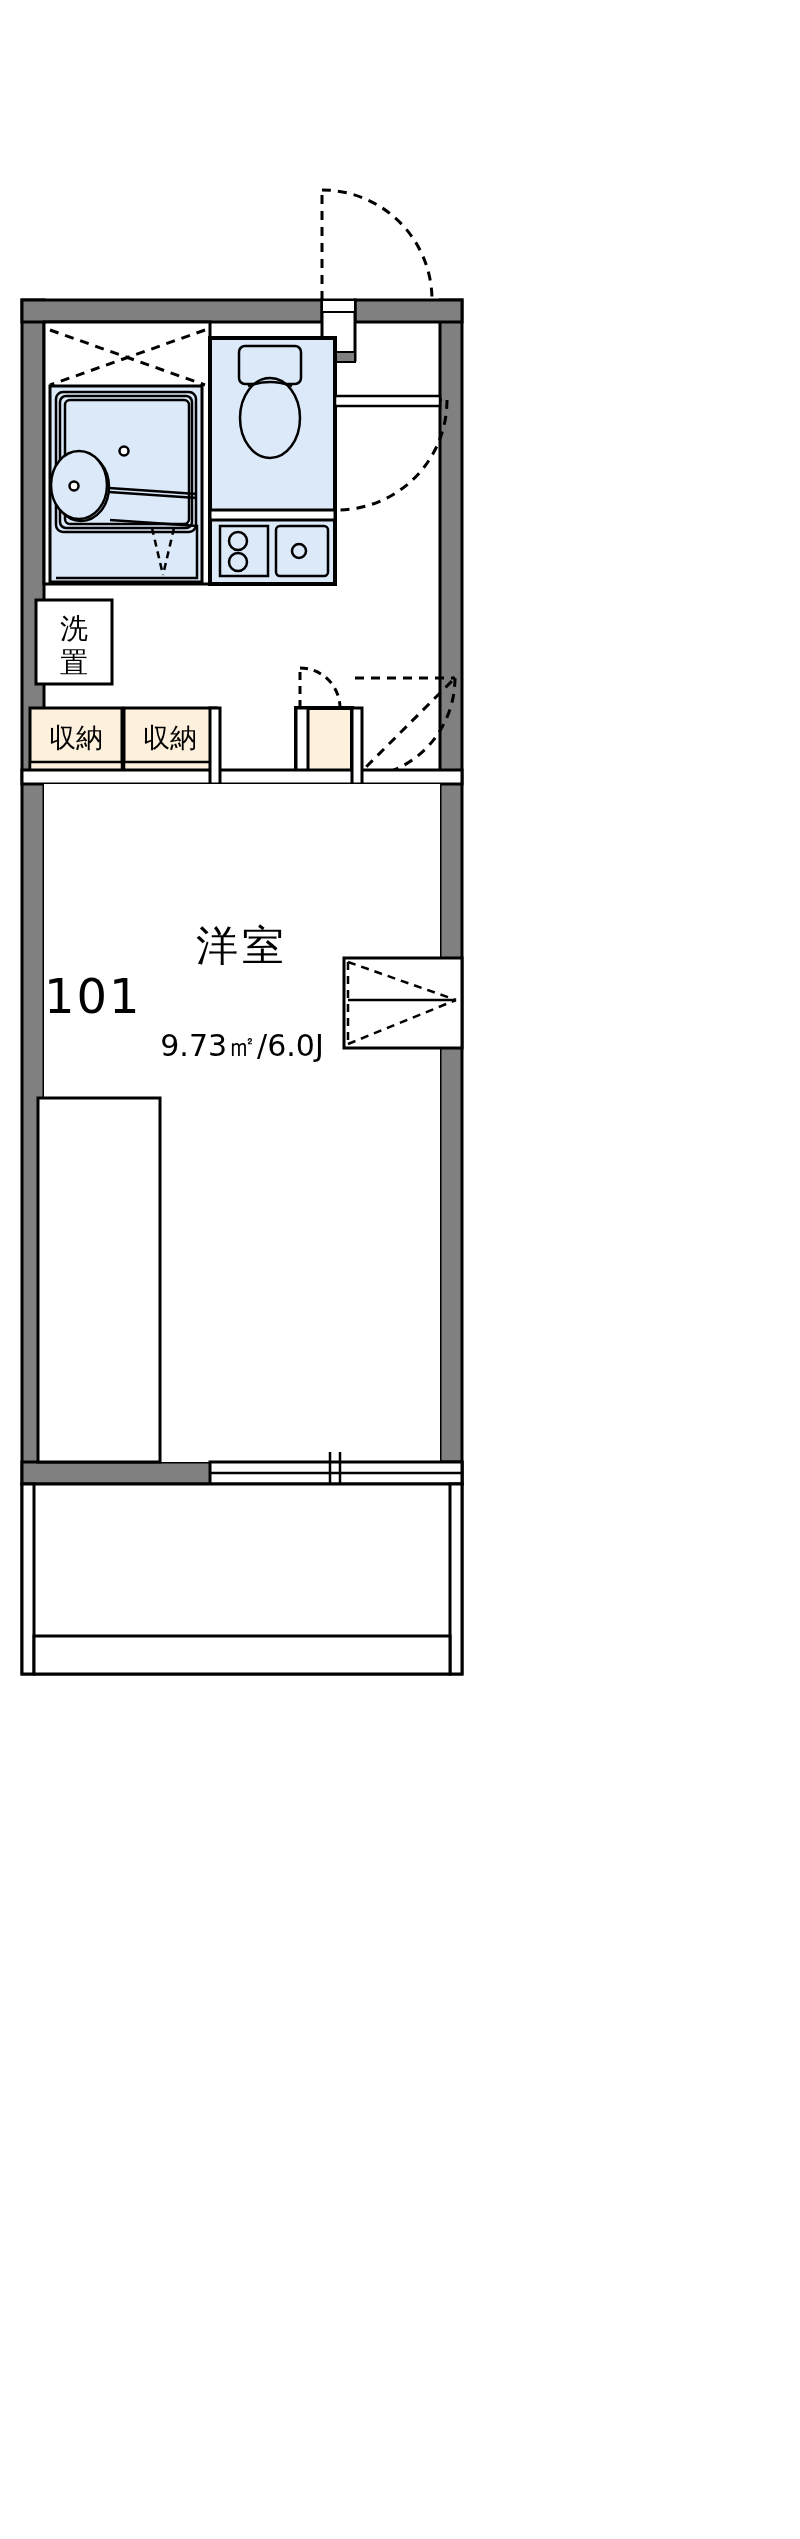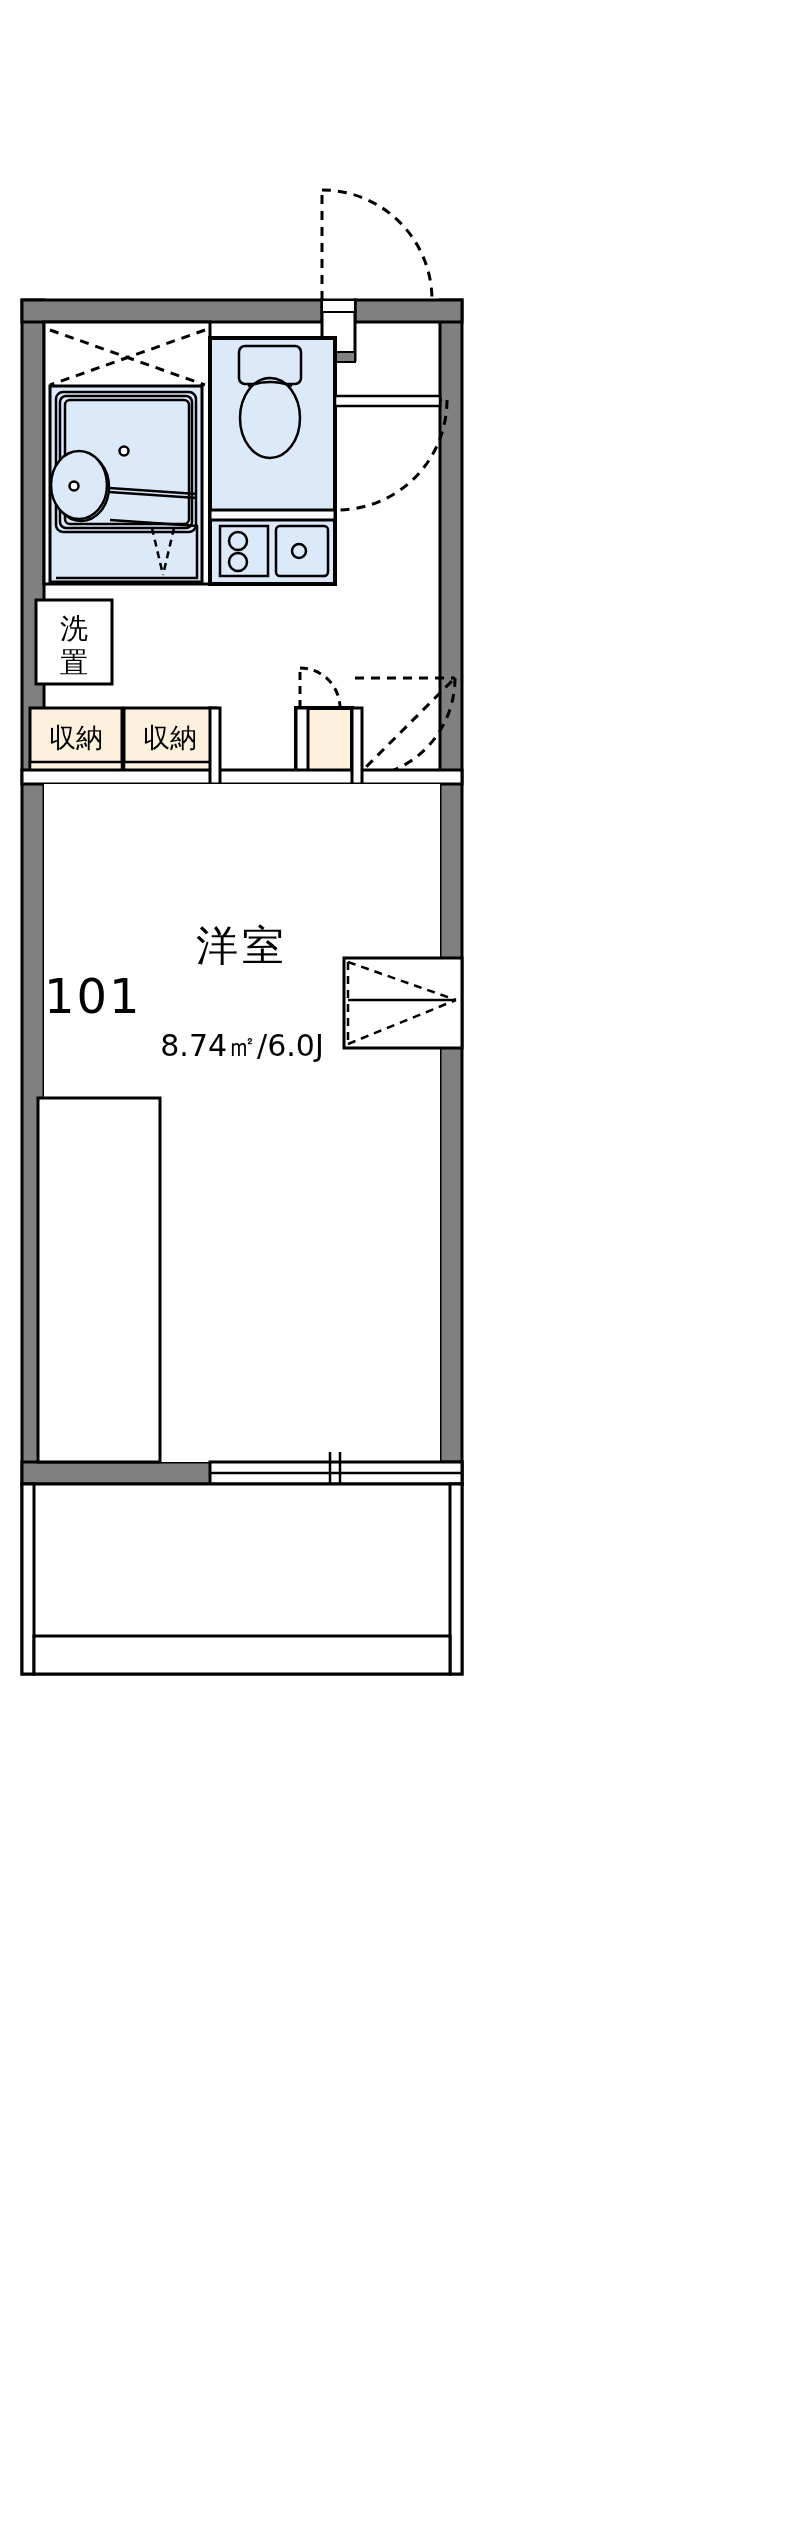--- a/index.html
+++ b/index.html
@@ -171,13 +171,13 @@
 </div>
 
 <div class="lbl" style="left:34px;top:720px;width:84px;text-align:center;font-size:27px;">収納</div>
 
 <div class="lbl" style="left:128px;top:720px;width:84px;text-align:center;font-size:27px;">収納</div>
 
 <div class="lbl" style="left:44px;top:918px;width:396px;text-align:center;font-size:42px;letter-spacing:4px;">洋室</div>
 
 <div class="lbl" style="left:44px;top:968px;width:396px;text-align:left;font-size:48px;letter-spacing:2px;">101</div>
 
-<div class="lbl" style="left:44px;top:1026px;width:396px;text-align:center;font-size:30px;">8.74㎡/6.0J</div>
+<div class="lbl" style="left:44px;top:1026px;width:396px;text-align:center;font-size:30px;">9.73㎡/6.0J</div>
 
 </body></html>

